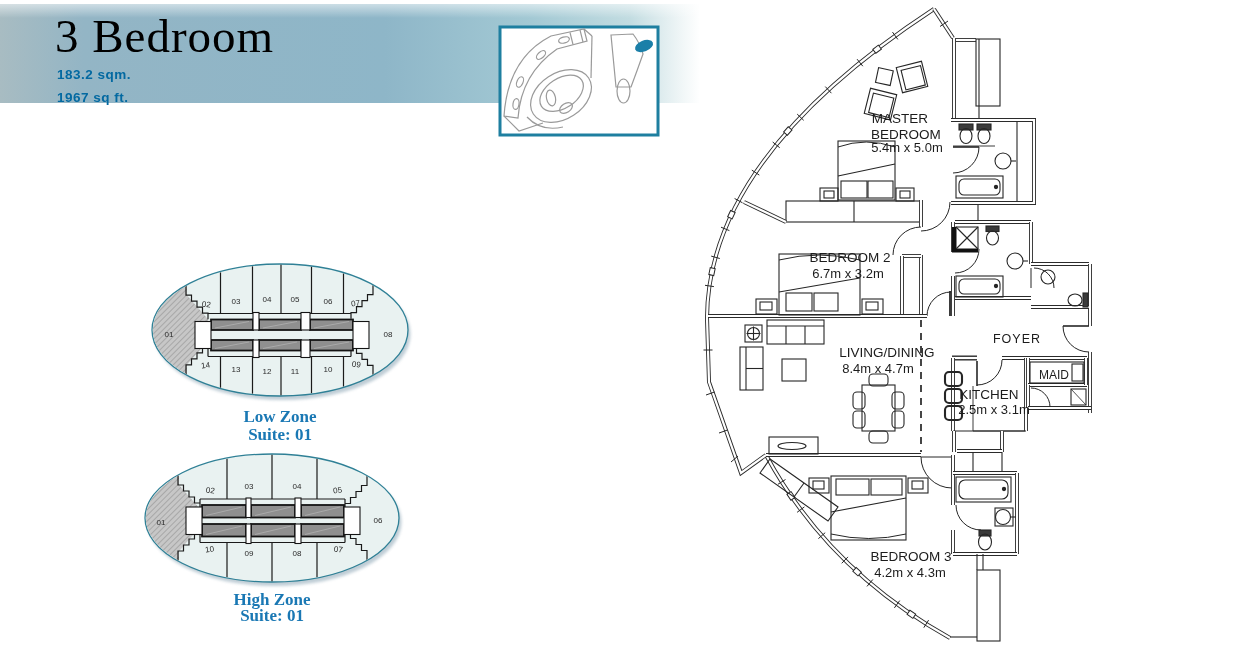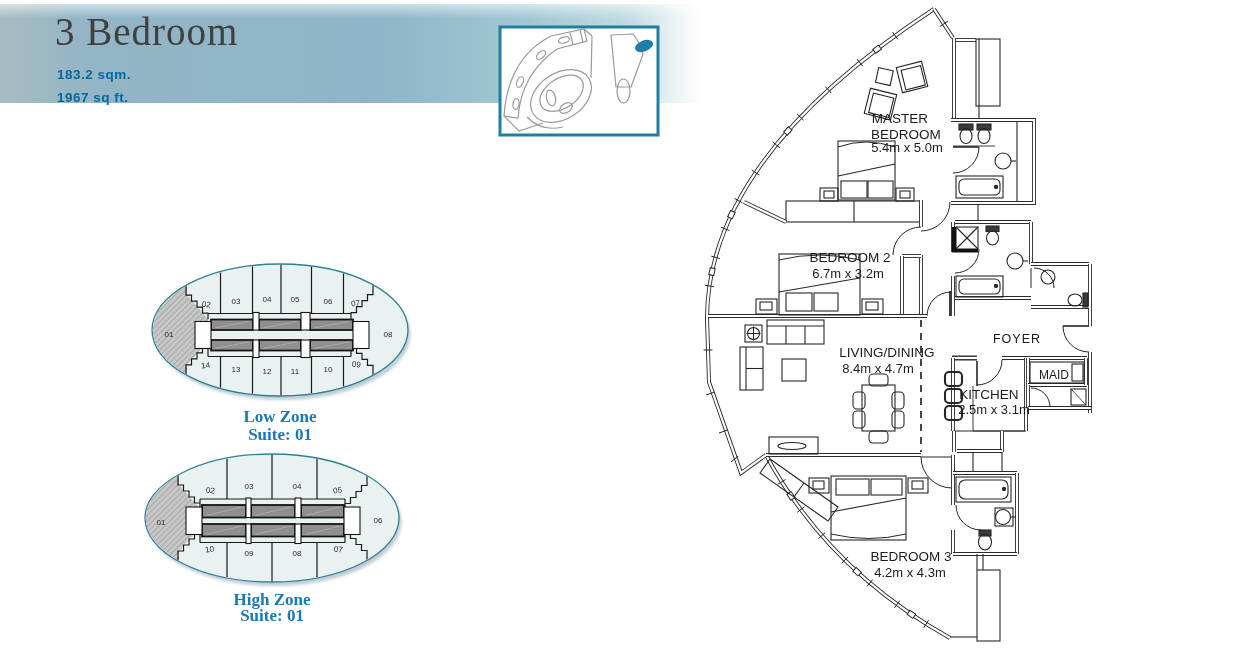--- a/index.html
+++ b/index.html
@@ -2,21 +2,21 @@
 <html><head>
 <meta charset="utf-8">
 <style>
 html,body{margin:0;padding:0;background:#ffffff;width:1257px;height:661px;overflow:hidden;}
 #page{position:relative;width:1257px;height:661px;font-family:"Liberation Sans",sans-serif;}
 #band{position:absolute;left:0;top:4px;width:700px;height:99px;
 background:linear-gradient(90deg,#a8bcc2 0%,#93b5c5 12%,#8eb6c8 55%,#a3c9d4 76%,#c2dce1 90%,#eef5f6 97%,#ffffff 100%);}
 #band:before{content:"";position:absolute;left:0;top:0;width:100%;height:14px;
 background:linear-gradient(180deg,rgba(255,255,255,0.55),rgba(255,255,255,0));}
 h1{position:absolute;left:55px;top:9px;margin:0;font-family:"Liberation Serif",serif;font-weight:normal;
-color:#404040;font-size:39px;letter-spacing:1px;}
+color:#000000;font-size:47px;letter-spacing:1px;}
 .sub{position:absolute;left:57px;color:#0369a1;font-weight:bold;font-size:13.5px;letter-spacing:0.5px;margin-top:12px;}
 </style>
 </head>
 <body>
 <div id="page">
 
 <div id="band"></div>
 
 <h1>3 Bedroom</h1>
 

